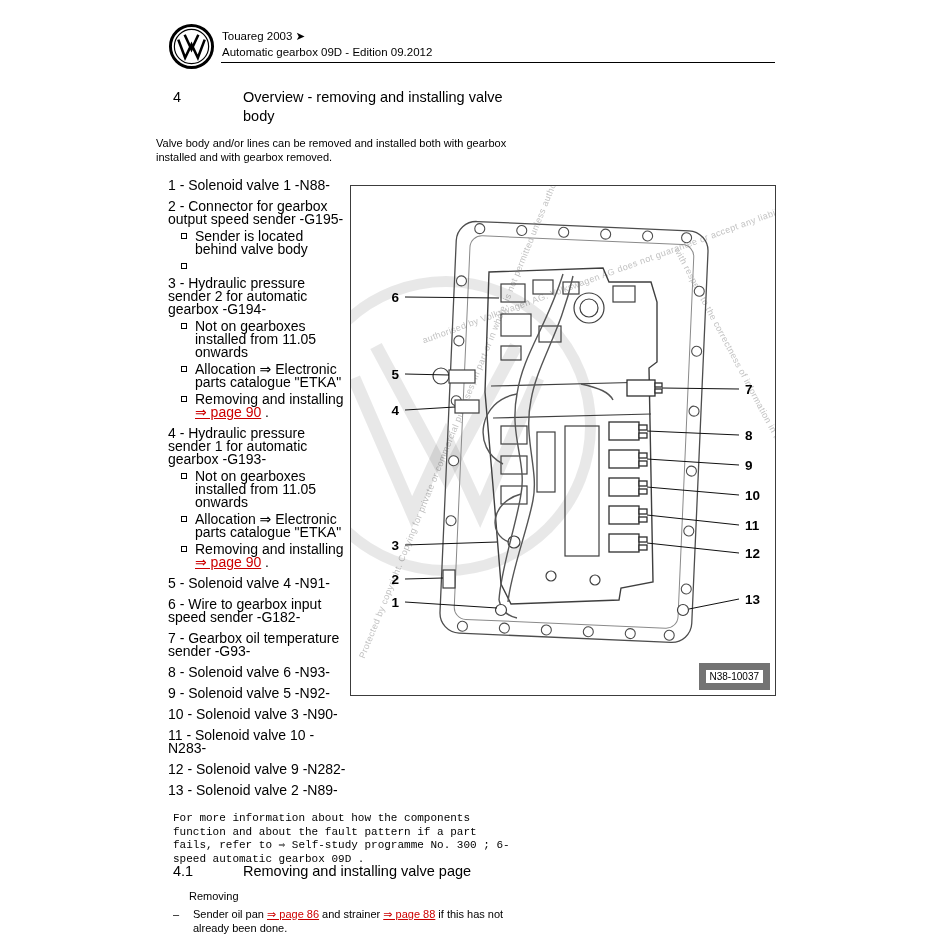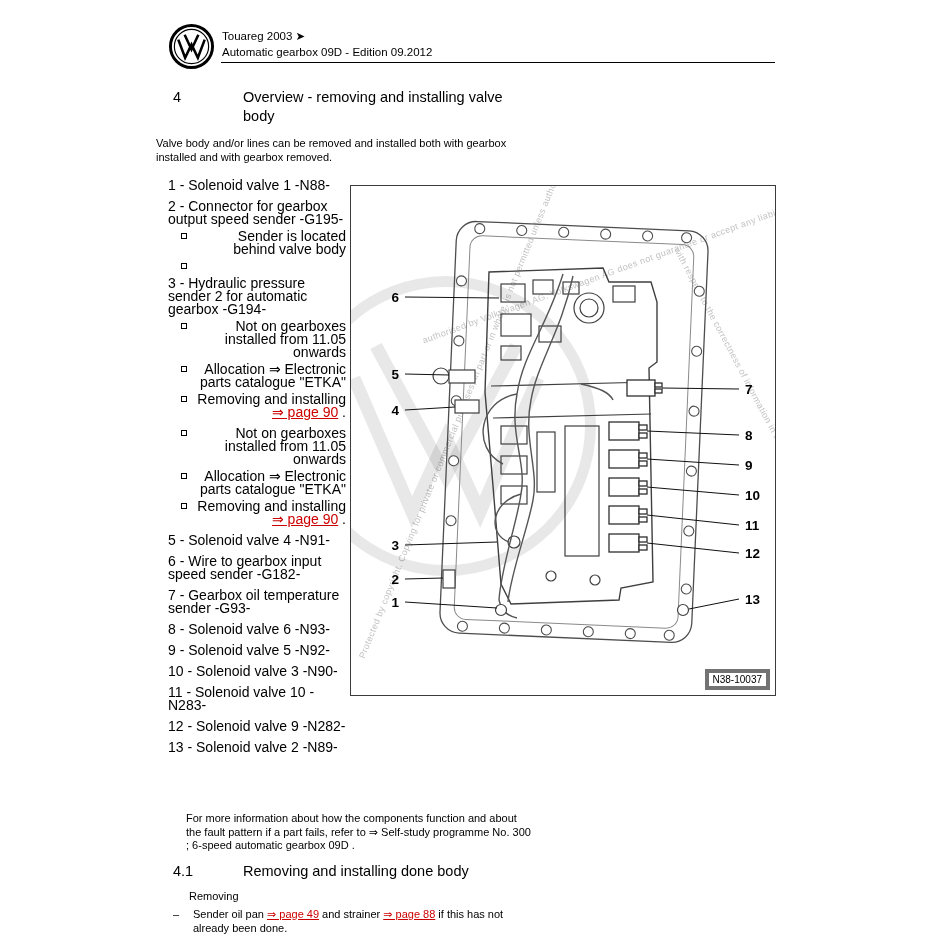--- a/index.html
+++ b/index.html
@@ -20,39 +20,39 @@
   .sec-heading .num { position:absolute; left:0; top:0; }
   .sec-heading .ttl { position:absolute; left:70px; top:0; width:260px; }
 
   .body-text { font-size:11px; line-height:13.5px; }
 
   .intro { left:156px; top:137px; width:356px; }
 
   
   .parts { left:168px; top:179px; width:178px; font-size:14px; line-height:13px; }
   .part-item { margin-bottom:8px; }
-  .sub-item { display:flex; margin-top:4px; padding-left:13px;text-align:right; }
+  .sub-item { display:flex; margin-top:4px; padding-left:13px; }
   .sq { width:6px; height:6px; border:1px solid #000; margin:3px 8px 0 0; flex:none; }
   .sub-text { flex:1; }
   .red-link { color:#cc0000; text-decoration:underline; white-space:nowrap; cursor:pointer; }
 
   
   .diagram { left:350px; top:185px; width:426px; height:511px; border:1px solid #3c3c3c; background:#fff; overflow:hidden; }
   .wm { position:absolute; z-index:0; color:#c2c2c2; font-size:9px; white-space:nowrap; transform-origin:0 0; letter-spacing:0.4px; }
   .wm-left  { left:6px;  top:470px; width:430px; transform:rotate(-68deg); }
   .wm-top   { left:70px; top:150px; width:440px; transform:rotate(-20deg); }
   .wm-right { left:330px; top:60px; width:410px; transform:rotate(62deg); }
   .wm-logo { position:absolute; left:-55px; top:90px; width:300px; height:300px; z-index:0;
              border:11px solid rgba(0,0,0,0.09); border-radius:50%;
              display:flex; align-items:center; justify-content:center; }
   .diagram svg.drawing { position:relative; z-index:1; display:block; }
-  .ref-label { position:absolute; right:5px; bottom:5px; z-index:2; border:4px solid #737373;
+  .ref-label { position:absolute; right:5px; bottom:5px; z-index:2; border:7px solid #737373;
                padding:1px 4px; font-size:10px; background:#fff; }
 
-  .info-note { left:186px; top:812px; width:345px; }
+  .info-note { left:173px; top:812px; width:345px;font-family:Liberation Mono, monospace; }
 
   .h41 { top:862px; }
   .removing { left:173px; top:890px;padding-left:16px; }
   .step { left:173px; top:908px; width:360px; font-size:11px; line-height:13.5px; }
   .step .dash { position:absolute; left:0; top:0; }
   .step .step-text { display:block; margin-left:20px; width:335px; }
 </style>
 </head>
 <body>
 
@@ -100,20 +100,21 @@
       <div class="sub-item">
         <span class="sq"></span>
         <span class="sub-text"><span>Allocation ⇒  Electronic parts catalogue "ETKA"</span></span>
       </div>
       <div class="sub-item">
         <span class="sq"></span>
         <span class="sub-text"><span>Removing and installing </span><span class="red-link">⇒ page 90</span><span> .</span></span>
       </div>
     </div>
     <div class="part-item">
+      <div class="part-label">4 - Hydraulic pressure sender 1 for automatic gearbox -G193-</div>
       <div class="sub-item">
         <span class="sq"></span>
         <span class="sub-text"><span>Not on gearboxes installed from 11.05 onwards</span></span>
       </div>
       <div class="sub-item">
         <span class="sq"></span>
         <span class="sub-text"><span>Allocation ⇒  Electronic parts catalogue "ETKA"</span></span>
       </div>
       <div class="sub-item">
         <span class="sq"></span>
@@ -289,21 +290,21 @@
     </g>
   </svg>
 
   <div class="ref-label">N38-10037</div>
 </div>
 
 <div class="abs body-text info-note">For more information about how the components function and about the fault pattern if a part fails, refer to ⇒ Self-study programme  No.  300 ; 6-speed automatic gearbox 09D .</div>
 
 <div class="abs sec-heading h41">
   <span class="num">4.1</span>
-  <span class="ttl">Removing and installing done body</span>
+  <span class="ttl">Removing and installing valve page</span>
 </div>
 
 <div class="abs body-text removing">Removing</div>
 
 <div class="abs step">
   <span class="dash">–</span>
-  <span class="step-text"><span>Sender oil pan </span><span class="red-link">⇒ page 49</span><span> and strainer </span><span class="red-link">⇒ page 88</span><span> if this has not already been done.</span></span>
+  <span class="step-text"><span>Sender oil pan </span><span class="red-link">⇒ page 86</span><span> and strainer </span><span class="red-link">⇒ page 88</span><span> if this has not already been done.</span></span>
 </div>
 
 </body></html>

